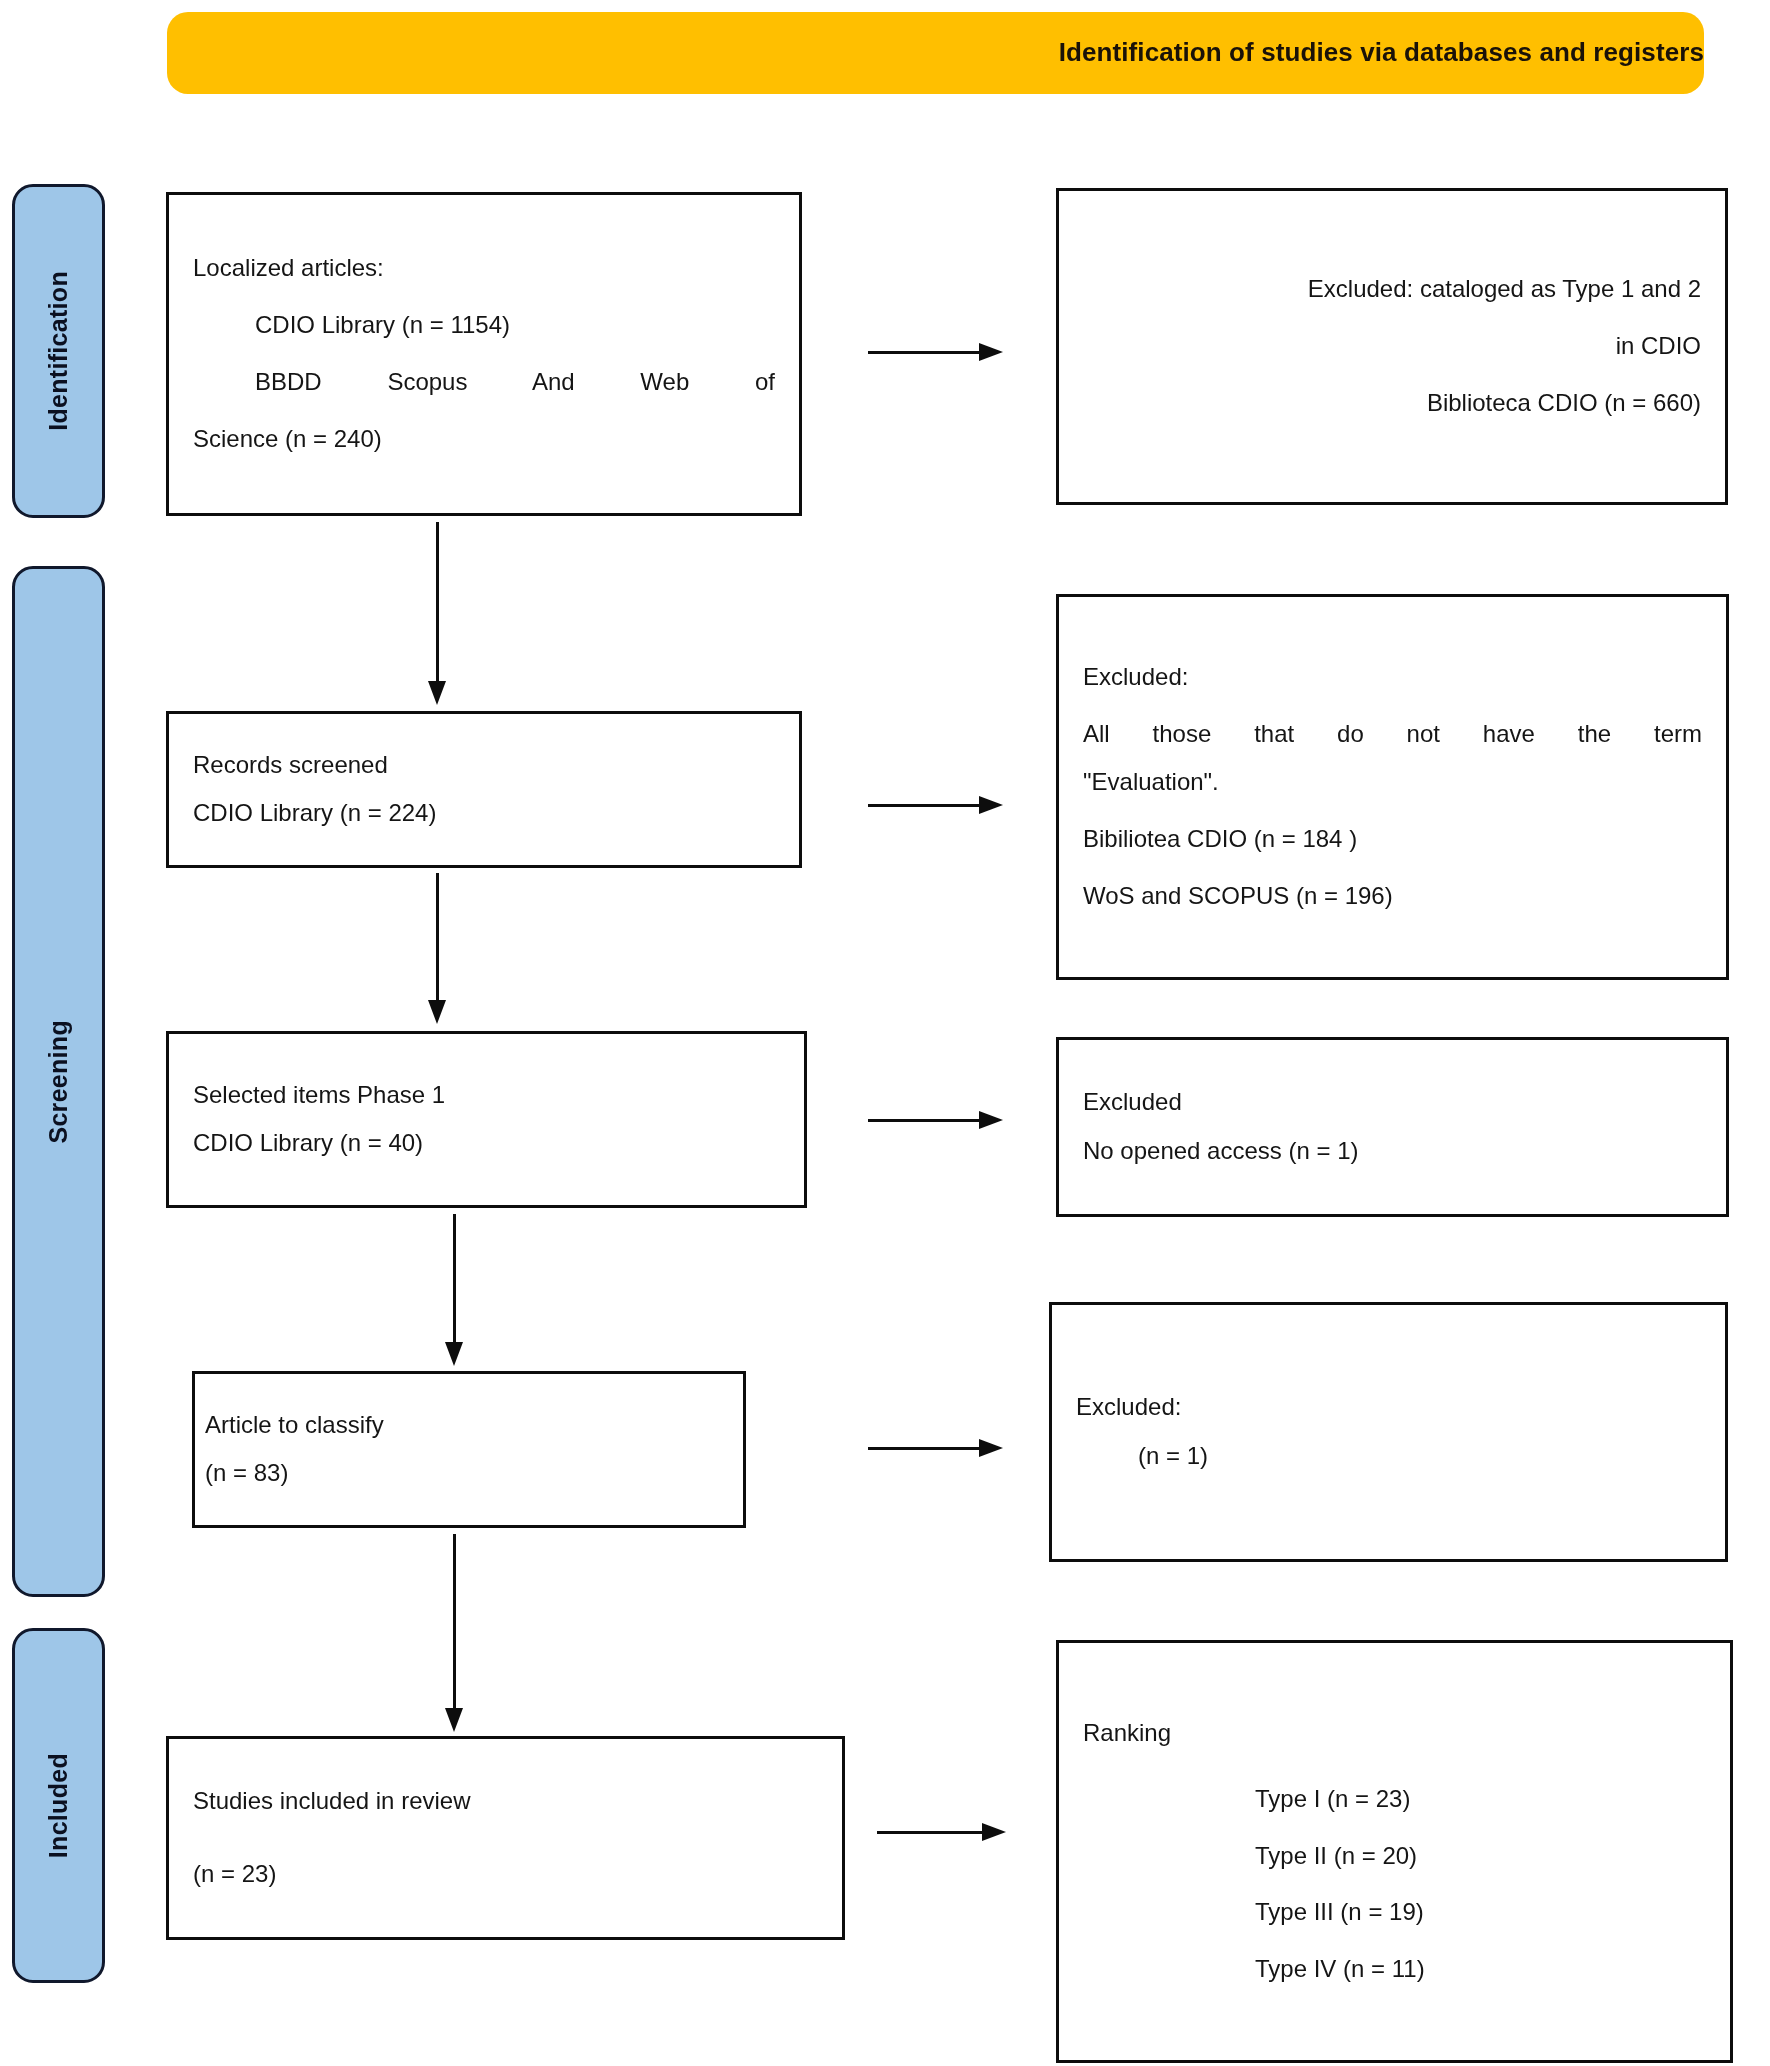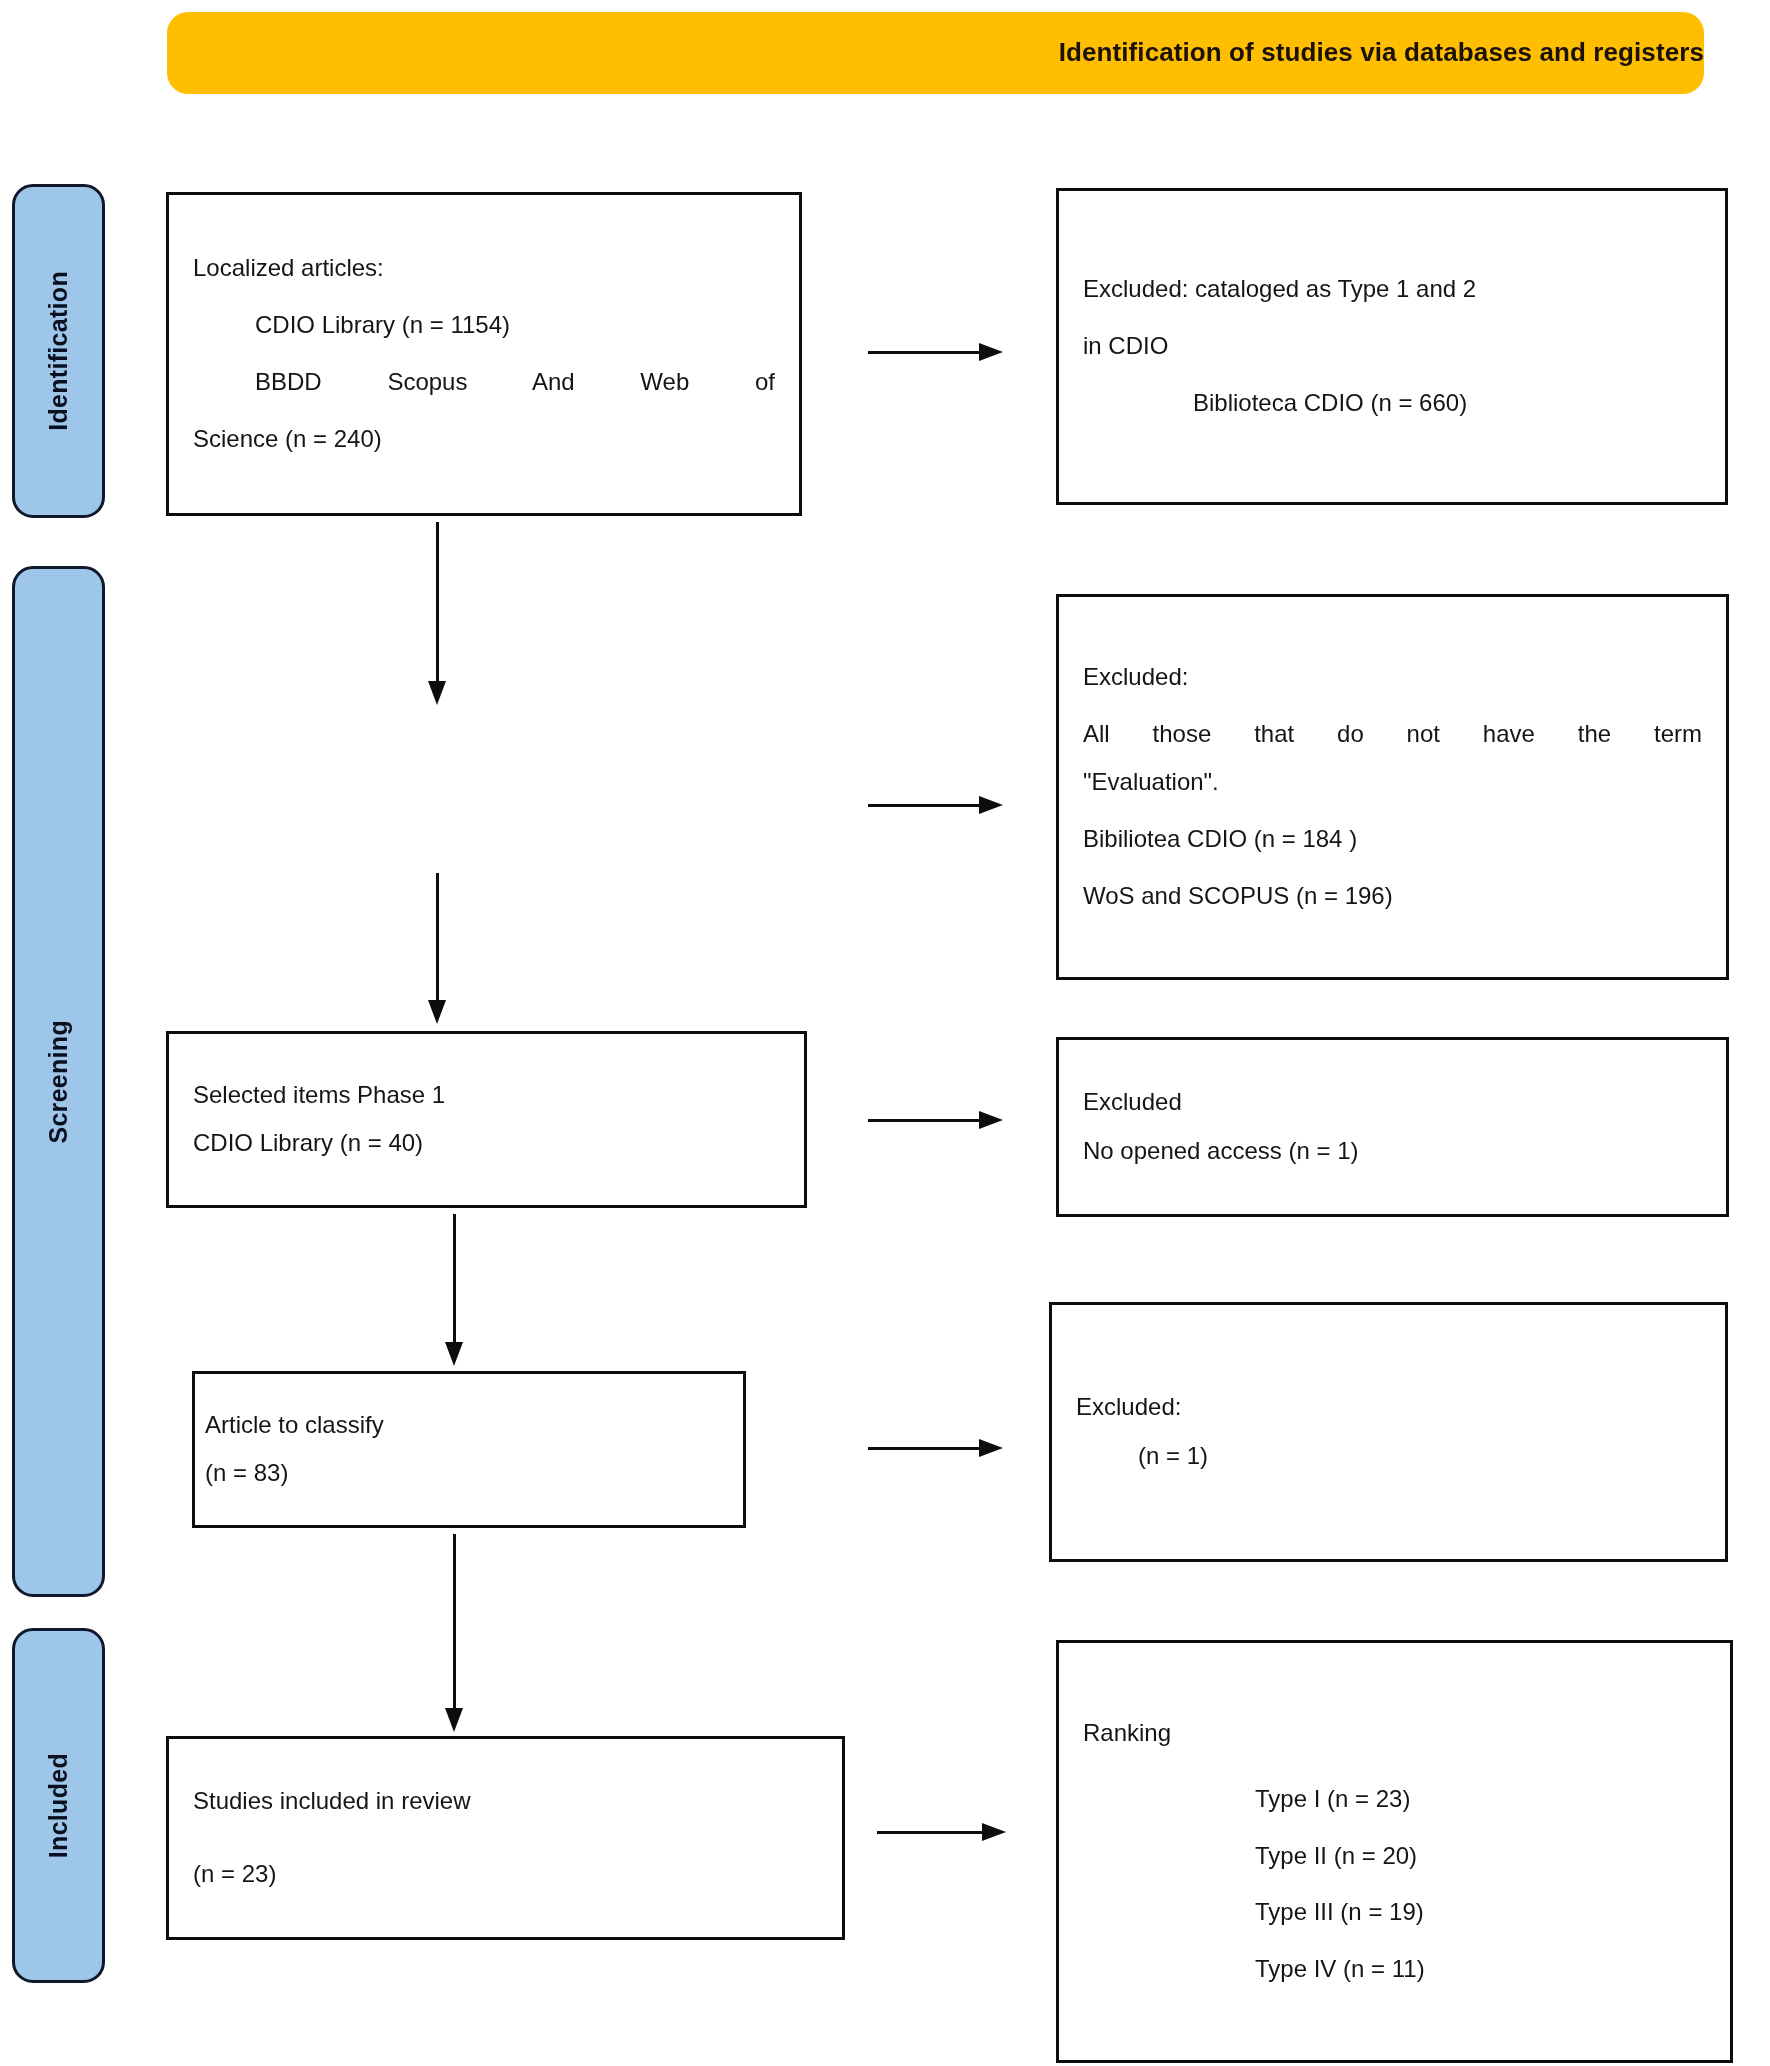--- a/index.html
+++ b/index.html
@@ -91,21 +91,21 @@
   .box p.gap-lg  { margin-top: 27px; }
 
   
   #box-localized   { left: 166px;  top: 192px;  width: 636px; height: 324px; }
   #box-screened    { left: 166px;  top: 711px; width: 636px; height: 157px; }
   #box-selected    { left: 166px;  top: 1031px; width: 641px; height: 177px; }
   #box-classify    { left: 192px;  top: 1371px; width: 554px; height: 157px; padding-left: 10px; }
   #box-included    { left: 166px;  top: 1736px; width: 679px; height: 204px; gap: 25px; }
 
   
-  #box-ex-type     { left: 1056px; top: 188px;  width: 672px; height: 317px; }
+  #box-ex-type     { left: 1056px; top: 188px;  width: 672px; height: 317px; text-align: right; }
   #box-ex-eval     { left: 1056px; top: 594px; width: 673px; height: 386px; }
   #box-ex-access   { left: 1056px; top: 1037px; width: 673px; height: 180px; }
   #box-ex-one      { left: 1049px; top: 1302px; width: 679px; height: 260px; }
   #box-ranking     { left: 1056px; top: 1640px; width: 677px; height: 423px; }
 
   
   .arrow-v {
     position: absolute;
     width: 26px;
   }
@@ -186,20 +186,24 @@
     <p class="indent gap justify">BBDD Scopus And Web of</p>
     <p class="gap">Science (n = 240)</p>
   </div>
 
   <div class="box" id="box-ex-type">
     <p>Excluded: cataloged as Type 1 and 2</p>
     <p class="gap">in CDIO</p>
     <p class="indent2 gap">Biblioteca CDIO (n = 660)</p>
   </div>
 
+  <div class="box" id="box-screened">
+    <p>Records screened</p>
+    <p class="gap-sm">CDIO Library (n = 224)</p>
+  </div>
 
   <div class="box" id="box-ex-eval">
     <p>Excluded:</p>
     <p class="gap justify">All those that do not have the term</p>
     <p class="gap-sm">"Evaluation".</p>
     <p class="gap">Bibiliotea CDIO (n = 184 )</p>
     <p class="gap">WoS and SCOPUS (n = 196)</p>
   </div>
 
   <div class="box" id="box-selected">

